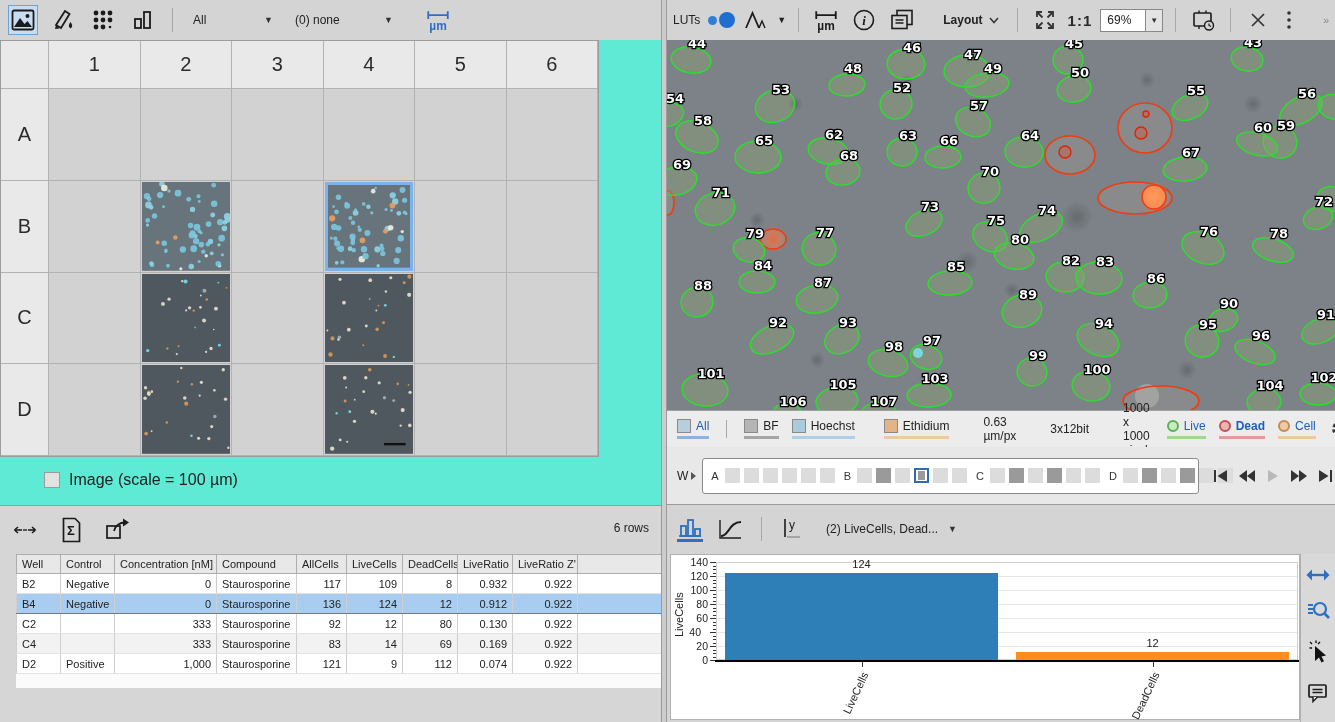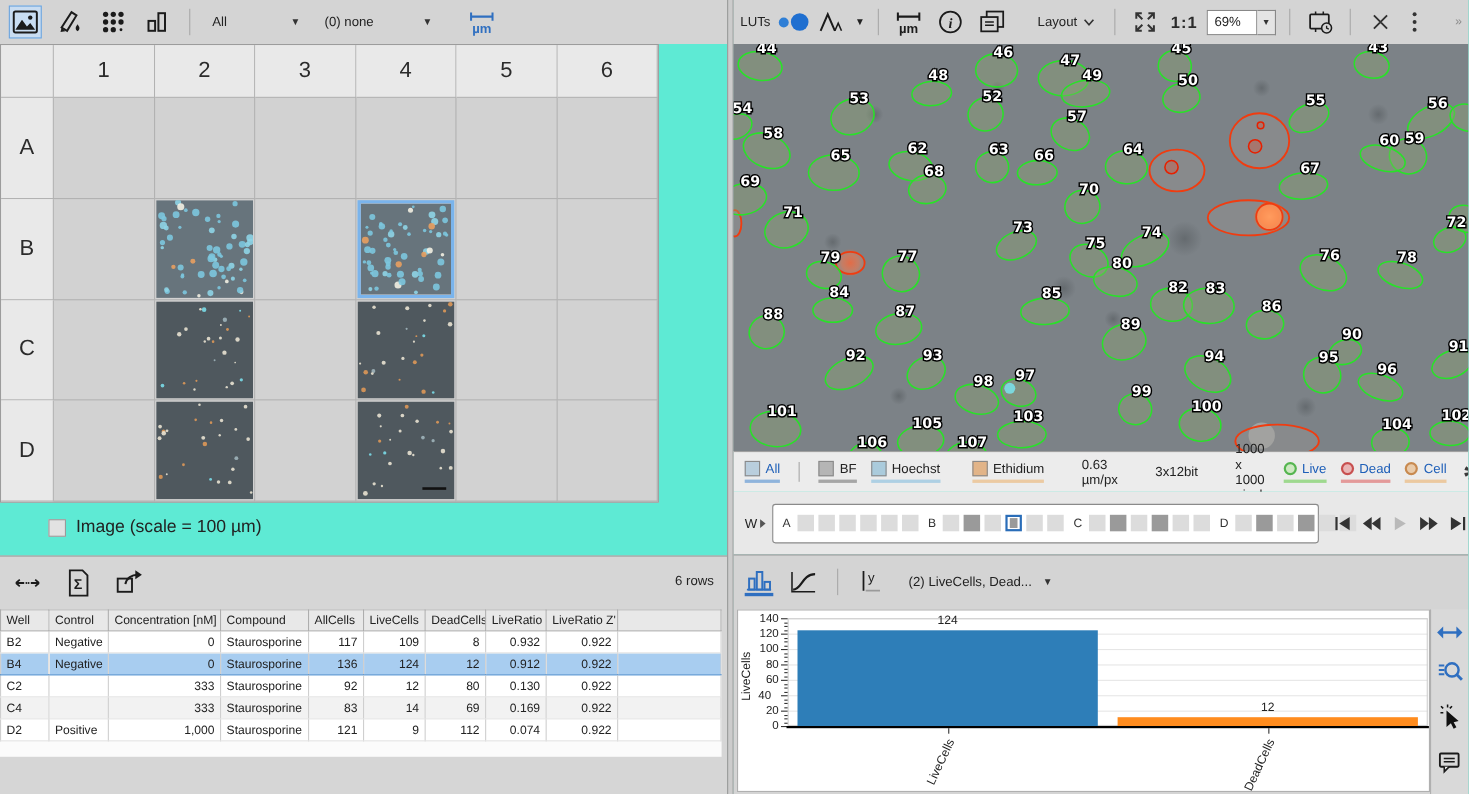--- a/index.html
+++ b/index.html
@@ -36,21 +36,21 @@
   #resultsBar{position:relative;height:47px;display:flex;align-items:center;gap:16px;padding:0 10px;}
   #rowCount{position:absolute;right:12px;top:15px;font-size:12px;color:#222;}
   #resTable{border-collapse:collapse;table-layout:fixed;width:656px;background:#fff;font-size:11px;}
   #resTable th{background:#e8e8e8;border:1px solid #adadad;font-weight:normal;text-align:left;
                padding:2px 5px;height:19px;white-space:nowrap;overflow:hidden;}
   #resTable td{border-left:1px solid #cfcfcf;border-right:1px solid #cfcfcf;border-bottom:1px solid #e3e3e3;
                padding:2px 5px;height:20px;white-space:nowrap;overflow:hidden;}
   #resTable td.num{text-align:right;}
   #resTable tr.alt td{background:#f2f2f2;}
   #resTable tr.sel td{background:#a8cdf0;border-top:1px solid #3f87cc;border-bottom:1px solid #3f87cc;}
-  #tableWrap{position:absolute;top:48px;left:0;width:656px;height:134px;background:#fbfbfb;}
+  #tableWrap{position:absolute;top:48px;left:16px;width:656px;height:134px;background:#fbfbfb;}
 
   
   #vsplit{position:absolute;left:661px;top:0;width:6px;height:722px;background:#cccccc;
           border-left:1px solid #9a9a9a;border-right:1px solid #9a9a9a;}
 
   
   #rightPanel{position:absolute;left:667px;top:0;width:668px;height:722px;}
   #rtbar{display:flex;align-items:center;height:40px;padding:0 6px;gap:8px;background:#d4d4d4;}
   .toggle{display:flex;align-items:center;gap:2px;}
   .toggle .dotS{width:9px;height:9px;border-radius:50%;background:#2f7fd6;}
@@ -607,21 +607,21 @@
           <text x="12" y="17" text-anchor="middle" font-size="13" font-style="italic" font-weight="bold" font-family="Liberation Serif, serif" fill="#1b1b1b">i</text>
         </svg>
       </div>
       <div class="tbtn">
         <svg width="26" height="24" viewBox="0 0 26 24">
           <rect x="8" y="2.5" width="15" height="14" fill="none" stroke="#1b1b1b" stroke-width="1.6"></rect>
           <rect x="3" y="7.5" width="15" height="13" fill="#d4d4d4" stroke="#1b1b1b" stroke-width="1.6"></rect>
           <path d="M6.5 12 h8 M6.5 15 h8" stroke="#1b1b1b" stroke-width="1.4"></path>
         </svg>
       </div>
-      <div class="ddl" style="margin-left:12px;gap:6px;">
+      <div class="ddl" style="margin-left:12px;gap:6px;font-weight:bold;">
         <span class="tlabel">Layout</span>
         <svg width="10" height="7" viewBox="0 0 10 7">
           <path d="M1 1 L5 5.5 L9 1" fill="none" stroke="#333" stroke-width="1.5"></path>
         </svg>
       </div>
       <div class="vsep"></div>
       <div class="tbtn">
         <svg width="22" height="22" viewBox="0 0 22 22">
           <g stroke="#333" stroke-width="1.8" fill="none">
             <path d="M8 3 H3 V8 M3 3 L8.5 8.5"></path>
@@ -869,21 +869,21 @@
       <span class="chMetric">0.63 µm/px</span>
       <div class="vsep" style="height:18px;"></div>
       <span class="chMetric">3x12bit</span>
       <div class="vsep" style="height:18px;"></div>
       <span class="chMetric">1000 x 1000 pixels</span>
       <span id="popGroup">
           <div class="popItem" style="border-bottom-color: rgb(159, 217, 143);">
             <div class="ring" style="background: rgb(205, 232, 194); border: 2px solid rgb(85, 181, 80);"></div>
             <span class="txt">Live</span>
           </div>
-          <div class="popItem" style="border-bottom-color: rgb(228, 154, 154);">
+          <div class="popItem" style="border-bottom-color: rgb(228, 154, 154); font-weight: bold;">
             <div class="ring" style="background: rgb(233, 182, 182); border: 2px solid rgb(200, 80, 80);"></div>
             <span class="txt">Dead</span>
           </div>
           <div class="popItem" style="border-bottom-color: rgb(236, 201, 160);">
             <div class="ring" style="background: rgb(233, 203, 170); border: 2px solid rgb(200, 138, 80);"></div>
             <span class="txt">Cell</span>
           </div>
         </span>
       <div class="tbtn" style="width:24px;height:24px;">
         <svg width="20" height="20" viewBox="0 0 20 20">

